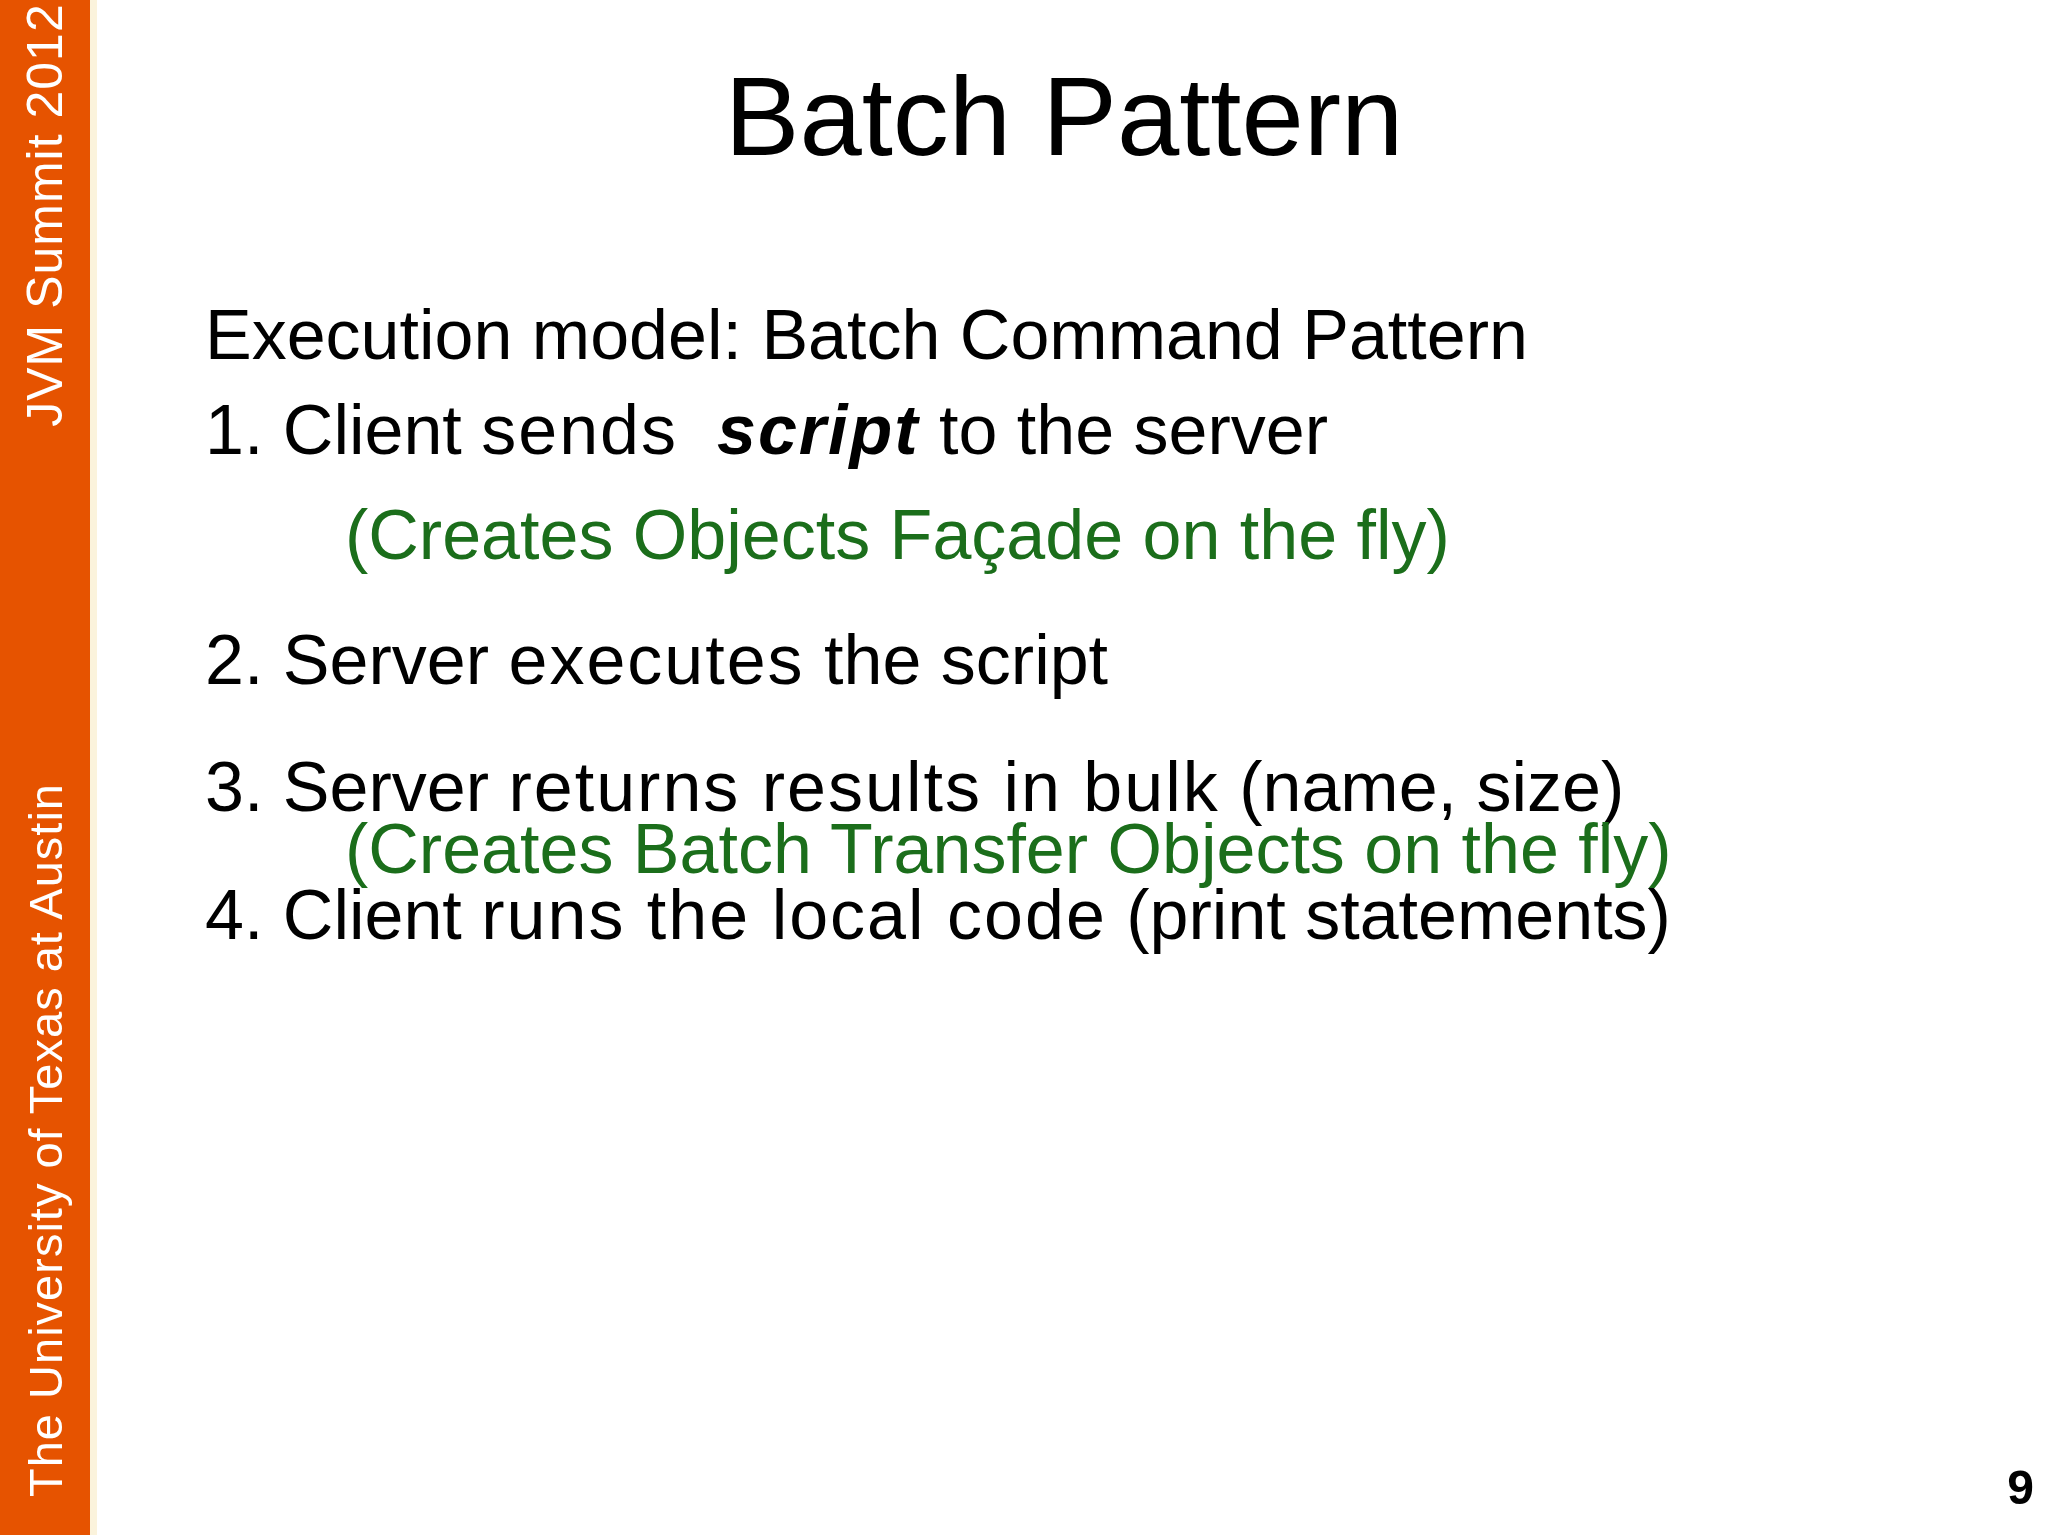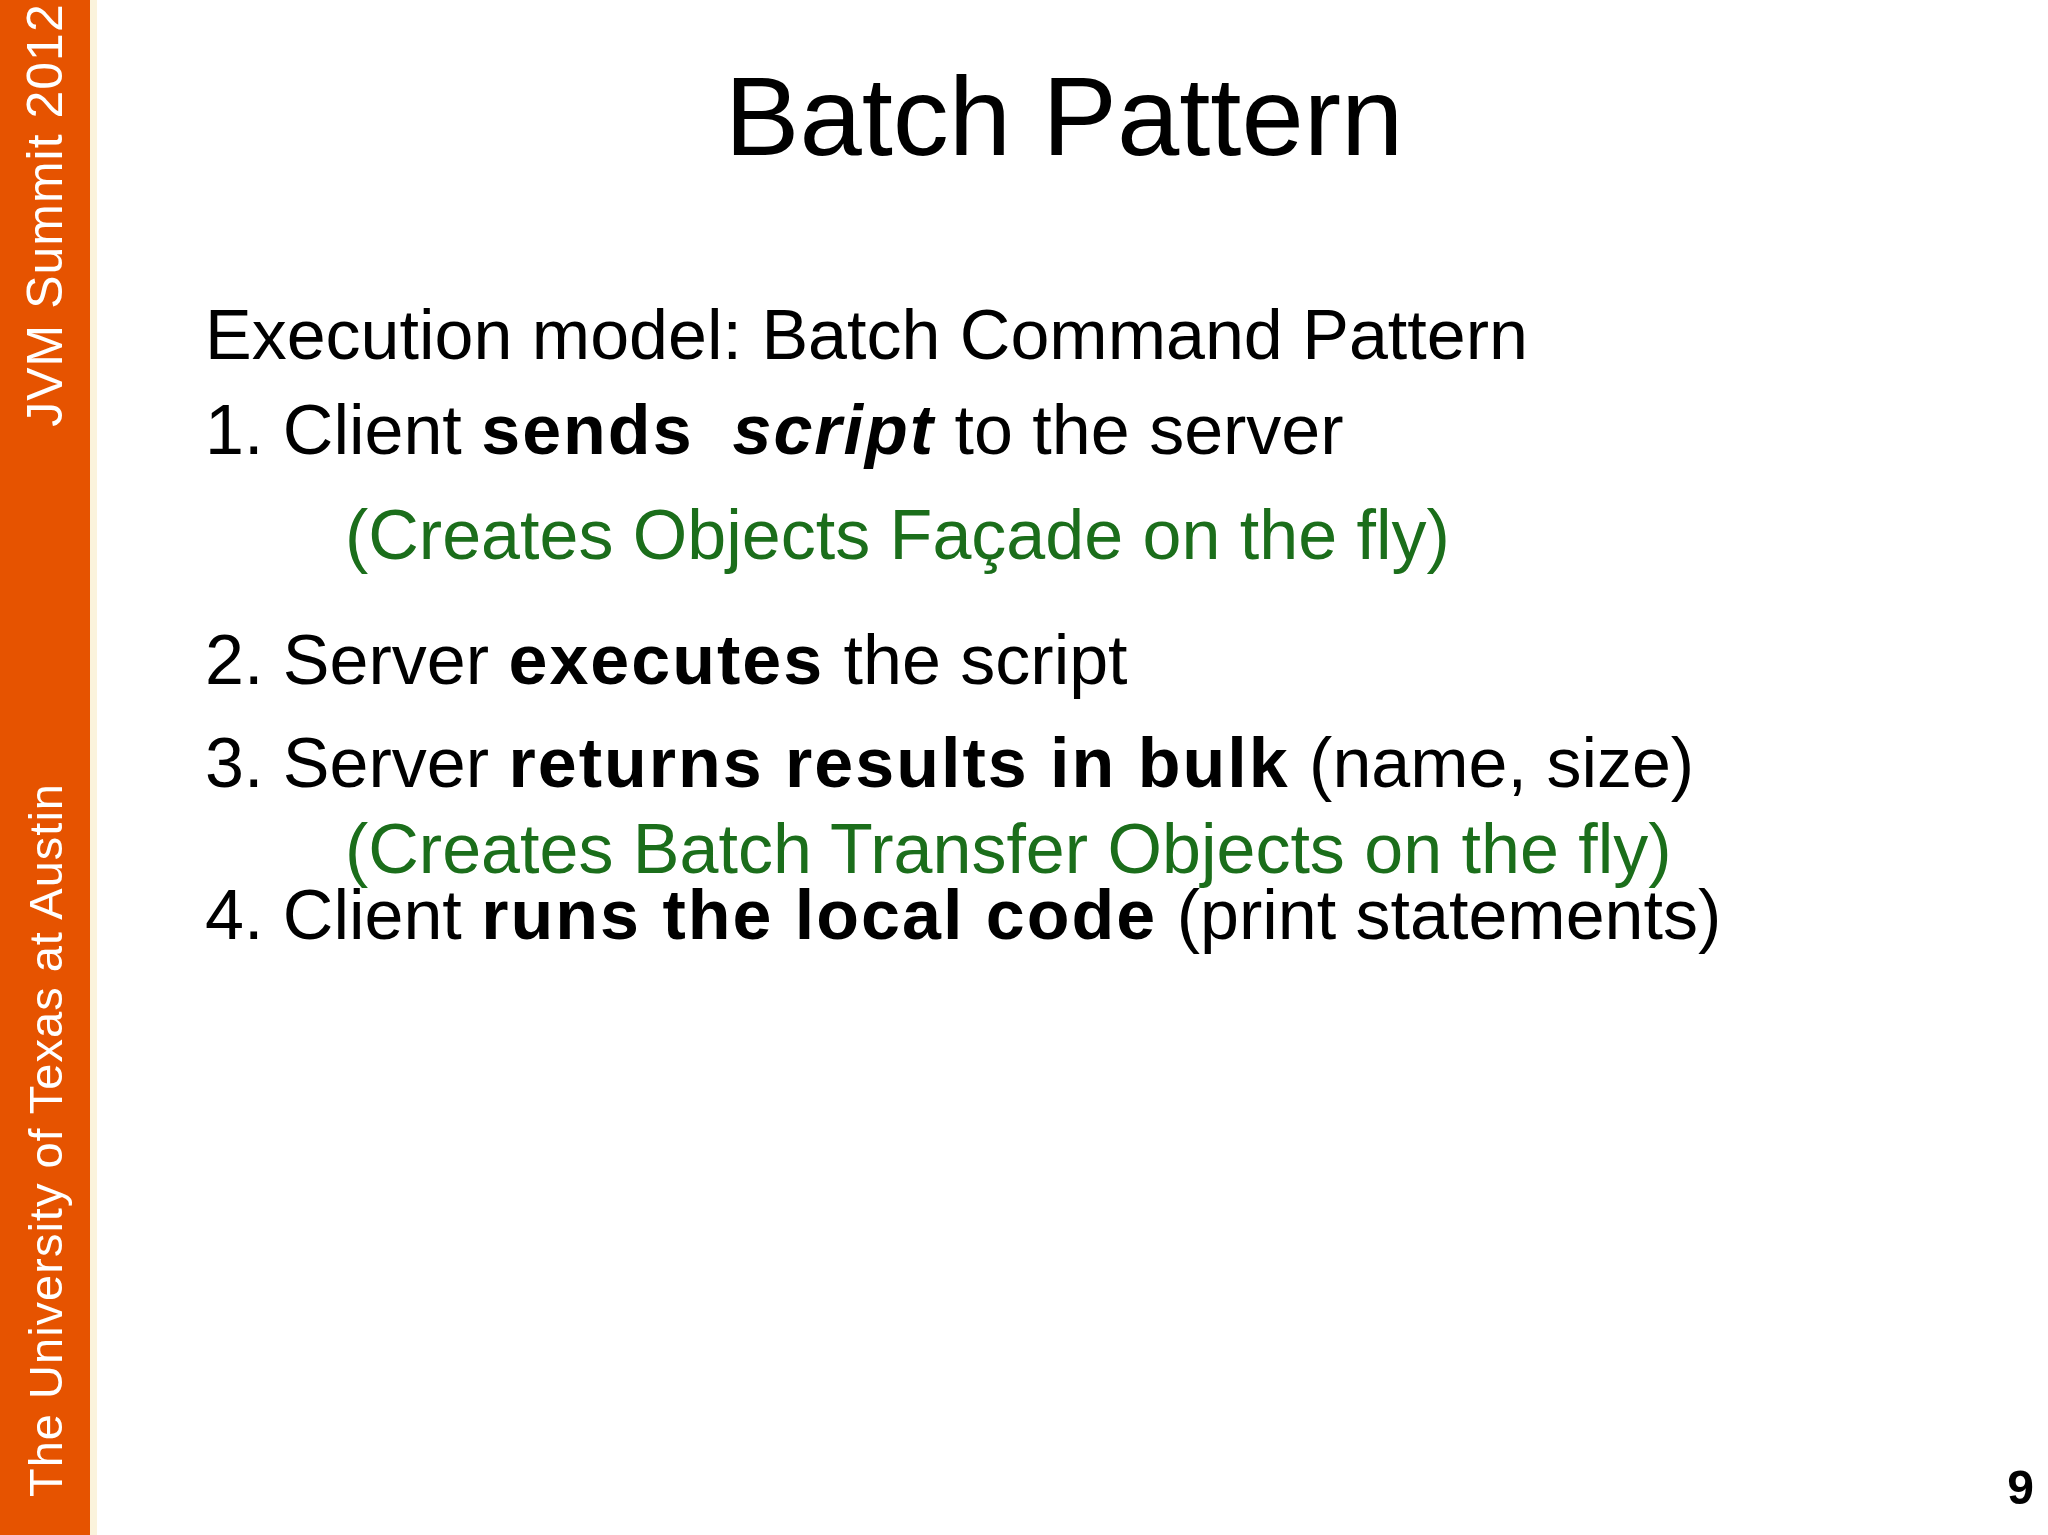--- a/index.html
+++ b/index.html
@@ -62,28 +62,28 @@
     left: 205px;
     font-size: 70px;
     line-height: 1.08;
     white-space: pre;
     color: #000000;
   }
   .line.note {
     left: 345px;
     color: #1B6E1B;
   }
-  .b  { font-weight: bold; letter-spacing: 2px; margin-top: 38px; }
+  .b  { font-weight: normal; letter-spacing: 2px; margin-top: 38px; }
   .bi { font-weight: bold; font-style: italic; letter-spacing: 2px; }
 
   .line.intro { top: 298px; }
   .line.item1 { top: 393px; }
   .line.note1 { top: 498px; }
   .line.item2 { top: 623px; }
-  .line.item3 { top: 726px; }
+  .line.item3 { top: 750px; }
   .line.note2 { top: 812px; }
   .line.item4 { top: 878px; }
 
   .page-number {
     position: absolute;
     top: 1460px;
     right: 14px;
     font-size: 48px;
     font-weight: bold;
     color: #000000;

